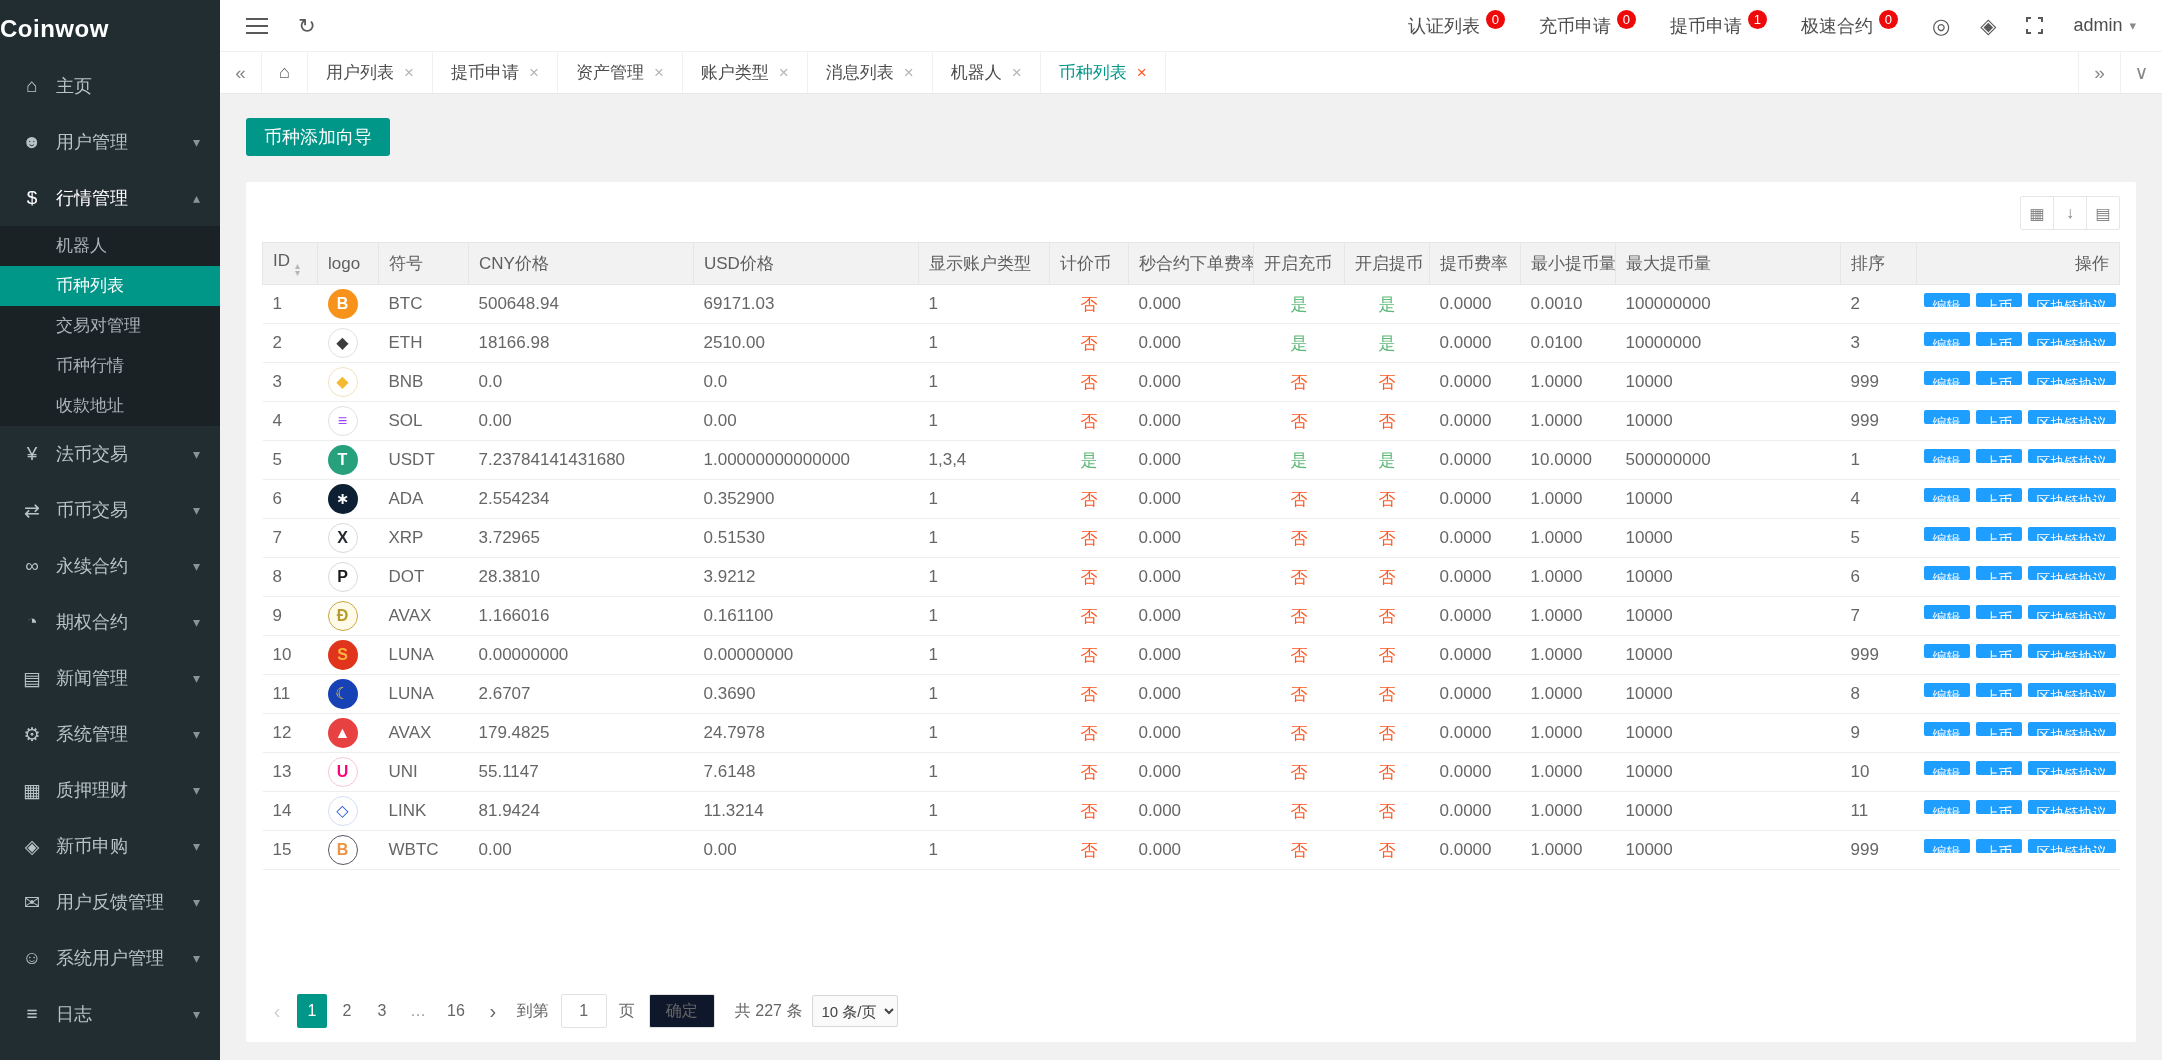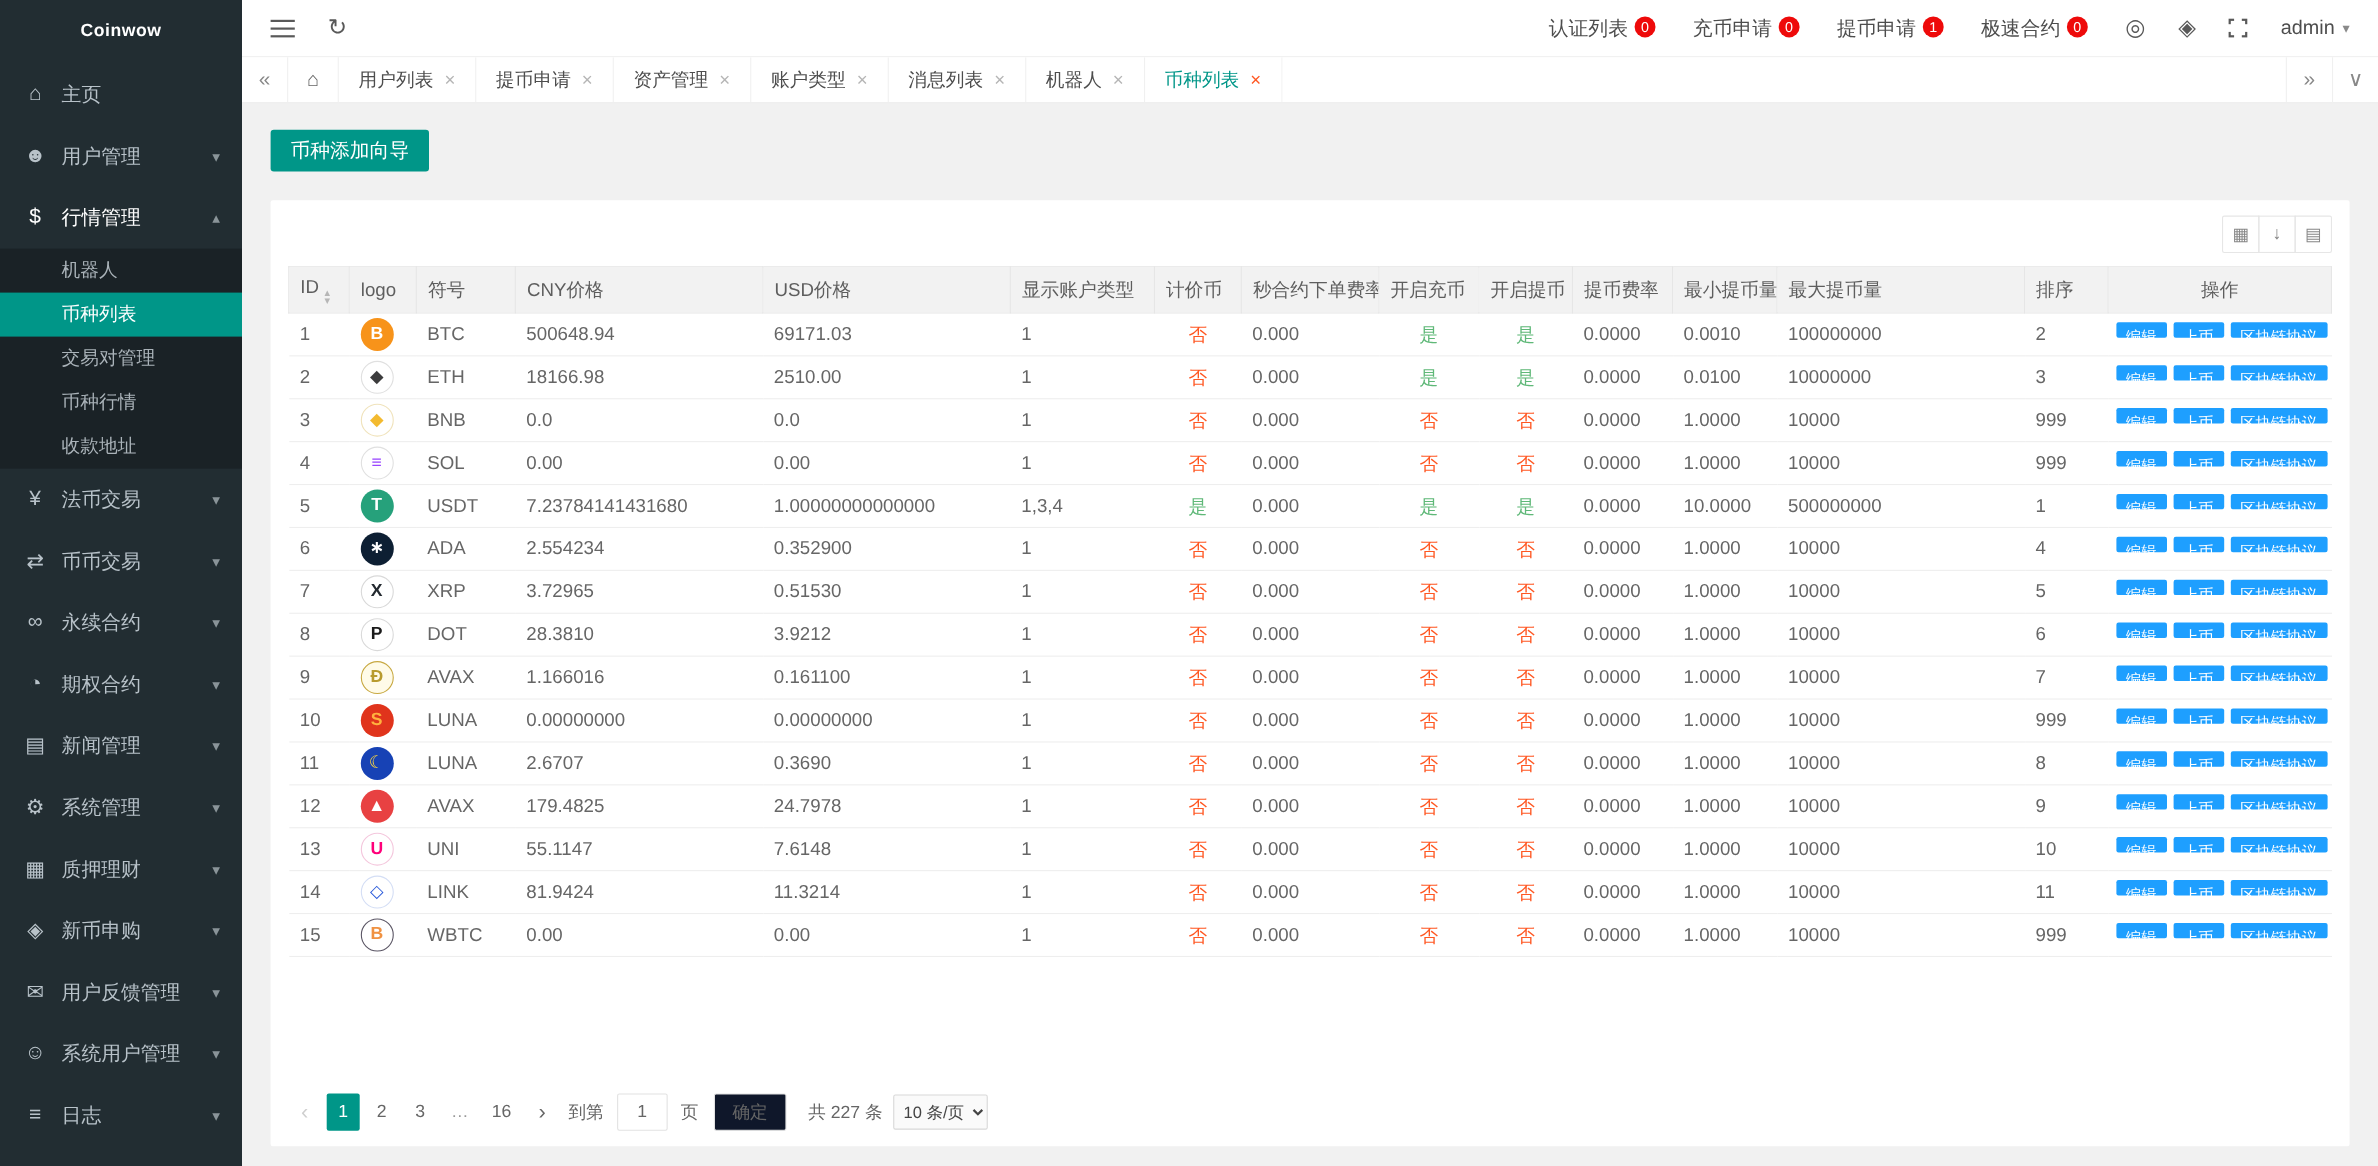--- a/index.html
+++ b/index.html
@@ -2,21 +2,21 @@
 <html><head>
 <meta charset="utf-8">
 <style>
   *{margin:0;padding:0;box-sizing:border-box}
   html,body{width:2162px;height:1060px;overflow:hidden}
   body{font-family:"Liberation Sans","DejaVu Sans",sans-serif;font-size:17px;color:#333;background:#f1f1f1}
   .app{display:flex;width:100%;height:100%}
 
   
   .sidebar{width:220px;background:#222d32;flex-shrink:0;overflow:hidden;display:flex;flex-direction:column}
-  .logo{height:58px;line-height:58px;text-align:center;color:#fff;font-size:16px;font-weight:bold;letter-spacing:.5px}
+  .logo{height:58px;line-height:58px;color:#fff;font-size:24px;font-weight:bold;letter-spacing:.5px}
   .sidebar-item{height:56px;display:flex;align-items:center;padding:0 20px;color:#b8c2c9;font-size:18px;cursor:pointer}
   .sidebar-item .mi{width:24px;margin-right:12px;font-size:19px;text-align:center;flex-shrink:0}
   .sidebar-item .ml{flex:1;white-space:nowrap}
   .sidebar-item .arr{font-size:14px;color:#8a9499}
   .sidebar-item.parent-active{color:#fff}
   .submenu{background:#1a2226}
   .sub-item{height:40px;line-height:40px;padding-left:56px;color:#aab3b9;font-size:17px;cursor:pointer;white-space:nowrap}
   .sub-item.active{background:#009688;color:#fff}
 
   
@@ -24,21 +24,21 @@
 
   
   .topbar{height:52px;background:#fff;display:flex;align-items:center;padding:0 26px;border-bottom:1px solid #f0f0f0;flex-shrink:0}
   .hb{width:22px;height:18px;position:relative;cursor:pointer;margin-right:30px}
   .hb i{position:absolute;left:0;top:8px;width:22px;height:2px;background:#595959}
   .hb i::before,.hb i::after{content:"";position:absolute;left:0;width:22px;height:2px;background:#595959}
   .hb i::before{top:-7px}
   .hb i::after{top:7px}
   .icon-btn{color:#595959;font-size:21px;cursor:pointer;line-height:1}
   .topbar .spacer{flex:1}
-  .notice{display:inline-flex;align-items:flex-end;margin-right:34px;color:#4d4d4d;font-size:18px;cursor:pointer;white-space:nowrap}
+  .notice{display:inline-flex;align-items:flex-start;margin-right:34px;color:#4d4d4d;font-size:18px;cursor:pointer;white-space:nowrap}
   .badge{margin-left:6px;min-width:19px;height:19px;line-height:19px;border-radius:10px;background:#ee0a0a;color:#fff;font-size:13px;text-align:center;padding:0 3px;position:relative;top:-4px}
   .topbar .icon-btn{margin-left:0;margin-right:30px}
   .fs{position:relative;width:17px;height:17px;border:2px solid #595959;margin-right:30px;cursor:pointer}
   .fs::before{content:"";position:absolute;left:-4px;right:-4px;top:3px;bottom:3px;background:#fff}
   .fs::after{content:"";position:absolute;top:-4px;bottom:-4px;left:3px;right:3px;background:#fff}
   .user{display:flex;align-items:center;font-size:18px;color:#4d4d4d;cursor:pointer}
   .user .caret{margin-left:7px;font-size:13px;color:#8a8a8a}
 
   
   .tabbar{height:42px;background:#fff;border-bottom:1px solid #e8e8e8;display:flex;align-items:stretch;flex-shrink:0}
@@ -58,21 +58,21 @@
   .add-btn{align-self:flex-start;height:38px;padding:0 18px;background:#009688;color:#fff;border:none;border-radius:3px;font-size:18px;font-family:inherit;cursor:pointer}
   .card{margin-top:26px;background:#fff;border-radius:2px;flex:1;display:flex;flex-direction:column;padding:10px 16px 14px;overflow:hidden}
   .tools{display:flex;justify-content:flex-end;margin:4px 0 12px}
   .tool{width:34px;height:34px;border:1px solid #e6e6e6;display:flex;align-items:center;justify-content:center;color:#888;font-size:16px;cursor:pointer;margin-left:-1px}
   .tool:first-child{border-radius:2px 0 0 2px}
   .tool:last-child{border-radius:0 2px 2px 0}
 
   
   table{width:100%;border-collapse:collapse;table-layout:fixed;font-size:17px;color:#666}
   thead th{background:#f2f2f2;height:42px;font-weight:normal;text-align:left;padding:0 10px;color:#5e5e5e;border:1px solid #e6e6e6;white-space:nowrap;overflow:hidden}
-  thead th.center{text-align:center}
+  thead th.center{text-align:right}
   tbody td{height:39px;padding:0 10px;border-bottom:1px solid #eee;white-space:nowrap;overflow:hidden}
   td.c{text-align:center}
   td.ops{text-align:center;padding:0 4px}
   .yes{color:#5fb878}
   .no{color:#ff5722}
   .sort{display:inline-flex;flex-direction:column;margin-left:5px;vertical-align:-3px;cursor:pointer}
   .sort i{font-style:normal;font-size:10px;line-height:7px;color:#b6b6b6}
   .coin{display:inline-flex;width:30px;height:30px;border-radius:50%;align-items:center;justify-content:center;font-weight:bold;font-size:16px;vertical-align:middle;line-height:1}
   .opbtn{display:inline-block;background:#1e9fff;color:#fff;font-size:14px;height:14px;line-height:26px;padding:0 9px;border-radius:2px;margin:0 3px;cursor:pointer;white-space:nowrap}
 

